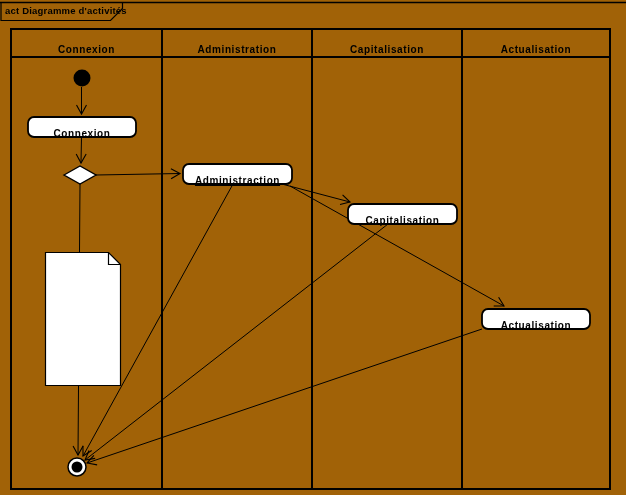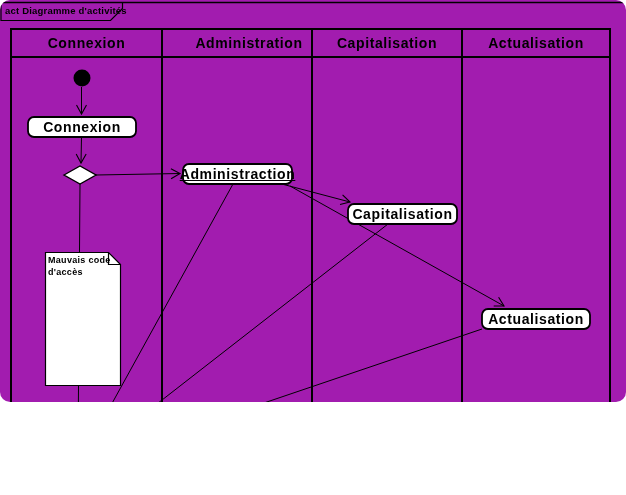--- a/index.html
+++ b/index.html
@@ -1,24 +1,24 @@
 <!DOCTYPE html>
 <html><head>
 <meta charset="utf-8">
 <style>
   html,body{margin:0;padding:0;background:#ffffff;}
   .stage{
-    position:relative;width:626px;height:402px;background:#a21caf;
-    font-family:"Liberation Sans",sans-serif;color:#000;overflow:hidden;border-radius:10px;
+    position:relative;width:626px;height:495px;background:#a16207;
+    font-family:"Liberation Sans",sans-serif;color:#000;overflow:hidden;
   }
   .stage svg{position:absolute;left:0;top:0;}
   .lbl{
     position:absolute;display:flex;align-items:center;justify-content:center;
-    font-size:14px;font-weight:bold;letter-spacing:.6px;text-align:center;
-    color:#000;white-space:nowrap;pointer-events:auto;
+    font-size:10px;font-weight:bold;letter-spacing:.6px;text-align:center;
+    color:#000;white-space:nowrap;pointer-events:auto;margin-top:6px;
   }
   .frame-lbl{
     position:absolute;left:5px;top:5px;font-size:9.5px;font-weight:bold;
     letter-spacing:.2px;color:#000;
   }
   .note-txt{
     position:absolute;left:48px;top:254px;width:68px;
     font-size:9px;font-weight:bold;letter-spacing:.3px;line-height:12px;
     white-space:pre-line;text-align:left;color:#000;
   }
@@ -67,24 +67,22 @@
     <rect x="482" y="309" width="108" height="20" rx="6" fill="#ffffff" stroke="#000" stroke-width="1.8"></rect>
     <g>
       <circle cx="77" cy="467" r="9" fill="#ffffff" stroke="#000" stroke-width="1.5"></circle>
       <circle cx="77" cy="467" r="5.5" fill="#000"></circle>
     </g>
   </svg>
 
   <div class="frame-lbl">act Diagramme d'activités</div>
 
   <div class="lbl" style="left:11px;top:29px;width:151px;height:28px;">Connexion</div>
-  <div class="lbl" style="left:162px;top:29px;width:150px;height:28px;padding-left:12px;">Administration</div>
+  <div class="lbl" style="left:162px;top:29px;width:150px;height:28px;">Administration</div>
   <div class="lbl" style="left:312px;top:29px;width:150px;height:28px;">Capitalisation</div>
   <div class="lbl" style="left:462px;top:29px;width:148px;height:28px;">Actualisation</div>
 
   <div class="lbl" style="left:28px;top:117px;width:108px;height:20px;">Connexion</div>
   <div class="lbl" style="left:183px;top:164px;width:109px;height:20px;text-decoration:underline;">Administraction</div>
   <div class="lbl" style="left:348px;top:204px;width:109px;height:20px;">Capitalisation</div>
   <div class="lbl" style="left:482px;top:309px;width:108px;height:20px;">Actualisation</div>
 
-  <div class="note-txt">Mauvais code
-d'accès</div>
 </div>
 
 </body></html>

